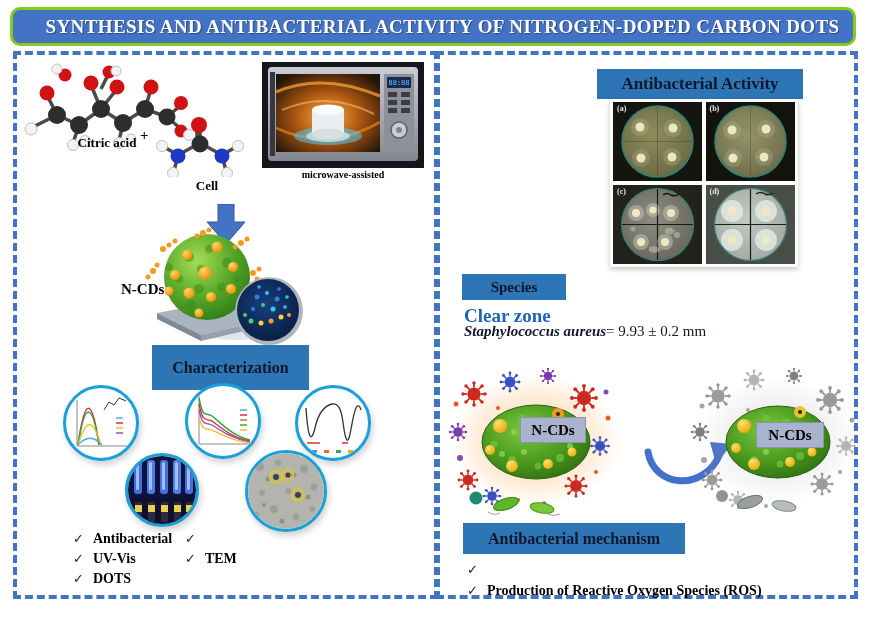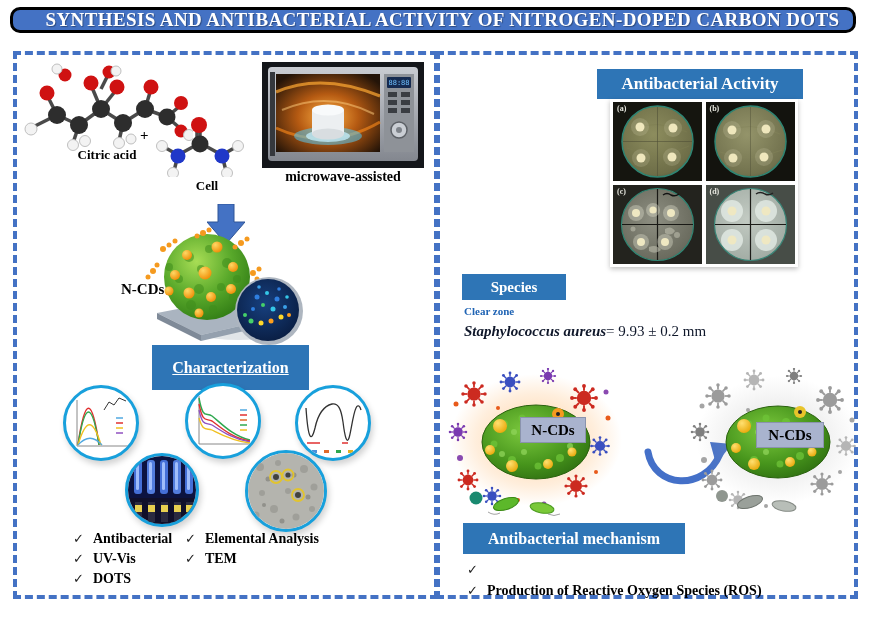--- a/index.html
+++ b/index.html
@@ -1,35 +1,35 @@
 <!DOCTYPE html>
 <html><head>
 <meta charset="utf-8">
 <style>
   * { margin:0; padding:0; box-sizing:border-box; }
   body { background:#ffffff; font-family:"Liberation Serif", serif; }
   .canvas { position:relative; width:871px; height:624px; background:#ffffff; overflow:hidden; }
 
   .title-banner {
-    position:absolute; left:10px; top:7px; width:846px; height:26px;
-    background:#4472C4; border:3px solid #000000; border-radius:10px;
+    position:absolute; left:10px; top:7px; width:846px; height:39px;
+    background:#4472C4; border:3px solid #84cc16; border-radius:10px;
     display:flex; align-items:center; justify-content:center;
     color:#ffffff; font-weight:bold; font-size:19px; letter-spacing:0.4px;
     text-shadow:1px 1px 1px rgba(0,0,0,.35);
     padding-left:19px;
   }
 
   .panel { position:absolute; border:4px dashed #4472C4; background:#ffffff; }
   .panel-left  { left:13px;  top:51px; width:425px; height:548px; }
   .panel-right { left:436px; top:51px; width:422px; height:548px; }
 
   .abs { position:absolute; }
 
   .banner {
-    background:#2E75B6; color:#ffffff; font-weight:bold; text-align:center;
+    background:#2E75B6; color:#0f172a; font-weight:bold; text-align:center;
     display:flex; align-items:center; justify-content:center;
   }
 
   .mol-label { font-weight:bold; font-size:13px; color:#000; text-align:center; }
 
   .check-row { display:flex; align-items:baseline; line-height:20px; font-size:14px; font-weight:bold; color:#000; white-space:nowrap; }
   .check-row .chk { margin-right:9px; font-weight:normal; font-size:13px; color:#222; }
 
   .chart-circle {
     position:absolute; border:3px solid #18A0DC; border-radius:50%;
@@ -46,21 +46,21 @@
   .petri-label { position:absolute; left:4px; top:2px; color:#e8e8e0; font-size:8px; font-weight:bold; }
 
   .result-line { font-size:15px; color:#0f172a; white-space:nowrap; }
   .result-line .org { font-weight:bold; font-style:italic; }
 
   .ncds-box {
     position:absolute; background:#A9B3CE; border:1px solid #8a93ad;
     display:flex; align-items:center; justify-content:center;
     font-weight:bold; font-size:15px; color:#000;
   }
-  .clear-zone { font-weight:bold; font-size:11px; color:#2064B4; }
+  .clear-zone { font-weight:bold; font-size:19px; color:#2064B4; }
 </style>
 </head>
 <body>
 
 <div class="canvas">
 
   <div class="title-banner">
     <span>SYNTHESIS AND ANTIBACTERIAL ACTIVITY OF NITROGEN-DOPED CARBON DOTS</span>
   </div>
 
@@ -106,21 +106,21 @@
         <circle cx="10" cy="68" r="6"></circle>
           <circle cx="52" cy="84" r="5.5"></circle>
           <circle cx="64" cy="80" r="5.5"></circle>
         <circle cx="98" cy="82" r="5.5"></circle>
           <circle cx="110" cy="78" r="5"></circle>
           <circle cx="168" cy="74" r="5.5"></circle>
         <circle cx="95" cy="10" r="5"></circle>
           <circle cx="36" cy="8" r="5"></circle>
       </g>
     </svg>
-    <div class="abs mol-label" style="left:30px; top:92px; width:120px;text-align:center;">Citric acid</div>
+    <div class="abs mol-label" style="left:30px; top:80px; width:120px;text-align:center;">Citric acid</div>
 
     <span class="abs" style="left:123px; top:72px; font-size:15px; font-weight:bold;">+</span>
 
     <svg class="abs" style="left:132px; top:60px;" width="102" height="62" viewBox="0 0 102 62">
       <g stroke="#4a4a4a" stroke-width="3.5">
         <line x1="51" y1="28" x2="51" y2="10"></line>
           <line x1="48" y1="28" x2="48" y2="12"></line>
         <line x1="51" y1="28" x2="29" y2="40"></line>
           <line x1="51" y1="28" x2="73" y2="40"></line>
         <line x1="29" y1="40" x2="15" y2="32"></line>
@@ -172,21 +172,21 @@
           <rect x="139" y="30" width="9" height="5"></rect>
       <rect x="126" y="38" width="9" height="5"></rect>
           <rect x="139" y="38" width="9" height="5"></rect>
       <rect x="126" y="46" width="9" height="5"></rect>
           <rect x="139" y="46" width="9" height="5"></rect>
         </g>
       <circle cx="137" cy="68" r="8" fill="#caced4" stroke="#5c6066" stroke-width="1.5"></circle>
       <circle cx="137" cy="68" r="3" fill="#7e838a"></circle>
       <rect x="8" y="10" width="5" height="84" fill="#35383d"></rect>
     </svg>
-    <div class="abs mol-label" style="left:245px; top:114px; width:162px; font-size:14px;">microwave-assisted</div>
+    <div class="abs mol-label" style="left:245px; top:114px; width:162px; font-size:10px;">microwave-assisted</div>
 
     <svg class="abs" style="left:190px; top:149px;" width="38" height="40" viewBox="0 0 38 40">
       <polygon points="11,0 27,0 27,18 38,18 19,40 0,18 11,18" fill="#4472C4" stroke="#2F5597" stroke-width="1"></polygon>
     </svg>
 
     <svg class="abs" style="left:122px; top:172px;" width="172" height="118" viewBox="0 0 172 118">
       <defs>
         <radialGradient id="sphG" cx="38%" cy="32%" r="75%">
           <stop offset="0%" stop-color="#a8dd55"></stop>
             <stop offset="55%" stop-color="#58a82a"></stop>
@@ -270,21 +270,21 @@
         <circle cx="112" cy="94" r="2.5" fill="#45d06a"></circle>
           <circle cx="106" cy="88" r="2" fill="#45d06a"></circle>
         <circle cx="148" cy="70" r="1.8" fill="#35c8e8"></circle>
           <circle cx="140" cy="62" r="1.8" fill="#2f7fe0"></circle>
         <circle cx="120" cy="60" r="1.8" fill="#3aa0e8"></circle>
           <circle cx="150" cy="88" r="2" fill="#ff9f1c"></circle>
       </g>
     </svg>
     <div class="abs" style="left:104px; top:226px; font-weight:bold; font-size:15px; z-index:3;">N-CDs</div>
 
-    <div class="abs banner" style="left:135px; top:290px; width:157px; height:45px; font-size:16px;text-decoration:underline;">
+    <div class="abs banner" style="left:135px; top:290px; width:157px; height:45px; font-size:16px;">
       <span>Characterization</span>
     </div>
 
     <div class="chart-circle" style="left:46px; top:330px; width:76px; height:76px;">
       <svg width="70" height="70" viewBox="0 0 70 70">
         <line x1="11" y1="58" x2="62" y2="58" stroke="#888" stroke-width="1"></line>
         <line x1="11" y1="12" x2="11" y2="58" stroke="#888" stroke-width="1"></line>
         <path d="M12,57 C 19,8 26,8 33,57" stroke="#e03030" stroke-width="1.6" fill="none"></path>
         <path d="M12,57 C 19,13 26,13 33,57" stroke="#2fa84f" stroke-width="1.4" fill="none"></path>
         <path d="M12,57 C 20,30 27,30 35,57" stroke="#f0c020" stroke-width="1.4" fill="none"></path>
@@ -406,21 +406,20 @@
         <span>UV-Vis</span>
         </div>
       <div class="check-row">
         <span class="chk">✓</span>
         <span>DOTS</span>
         </div>
     </div>
     <div class="abs" style="left:168px; top:474px;">
       <div class="check-row">
         <span class="chk">✓</span>
-        <span>Elemental Analysis</span>
         </div>
       <div class="check-row">
         <span class="chk">✓</span>
         <span>TEM</span>
         </div>
     </div>
   </div>
 
   <div class="panel panel-right">
 

